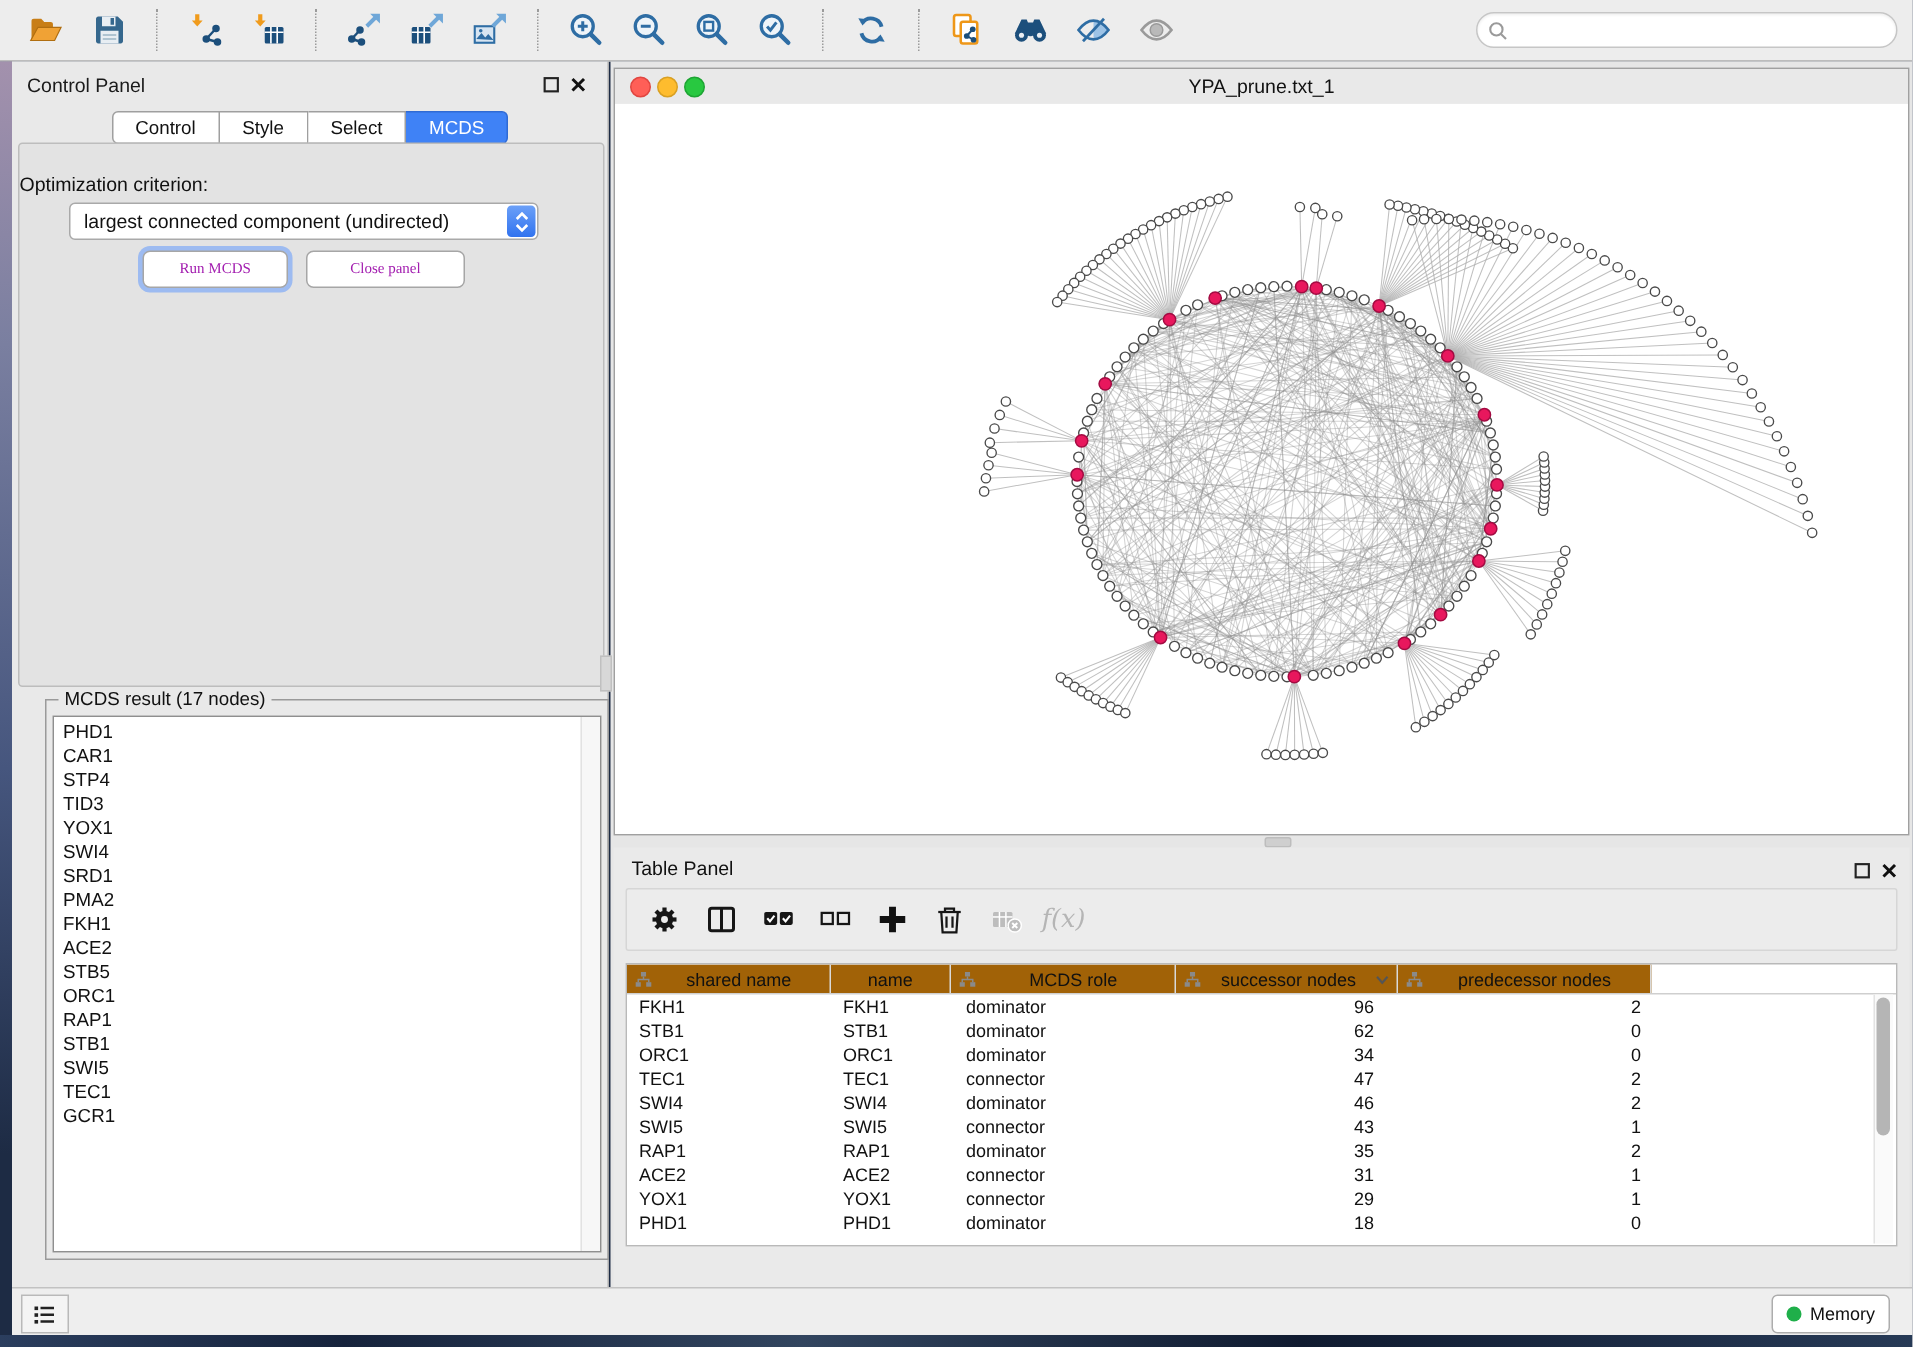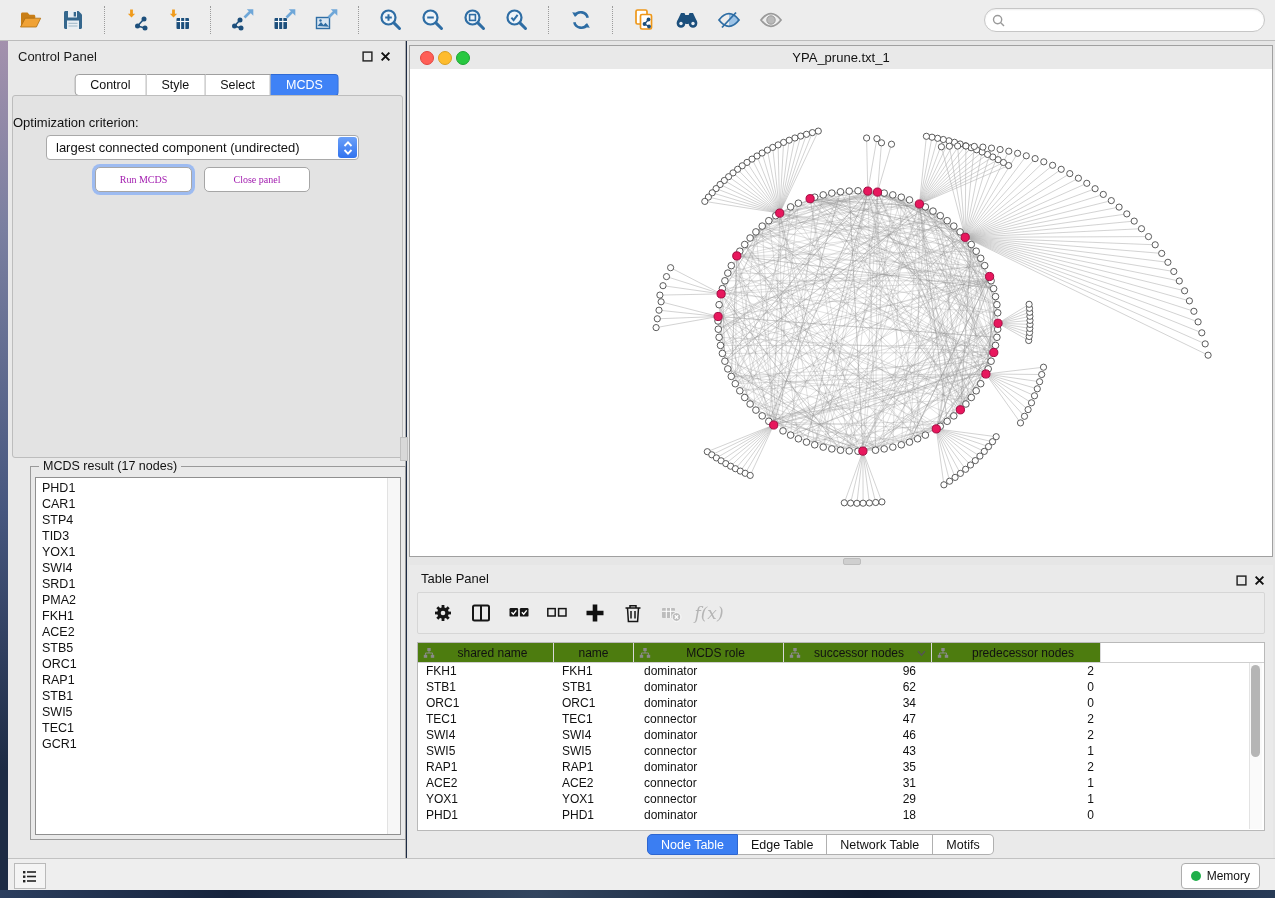--- a/index.html
+++ b/index.html
@@ -69,21 +69,21 @@
   .table-panel{position:absolute;left:2px;top:524px;width:864px;height:293px;background:#eaeaea;}
   .tp-title{position:absolute;left:12px;top:6px;font-size:13px;}
   .tp-float{right:26px;} .tp-close{right:8px;}
   .tp-toolbar{position:absolute;left:8px;right:8px;top:27px;height:42px;background:#ececec;
       border:1px solid #d6d6d6;border-radius:2px;display:flex;align-items:center;padding-left:12px;box-sizing:border-box;}
   .tpbtn{width:26px;height:26px;display:flex;align-items:center;justify-content:center;margin-right:12px;}
   .fx{font-family:"DejaVu Serif",serif;font-style:italic;font-size:17px;color:#b5b5b5;}
   .ntable{position:absolute;left:8px;top:77px;width:848px;height:189px;background:#fff;
       border:1px solid #b9b9b9;box-sizing:border-box;overflow:hidden;}
   .thead{display:flex;height:19px;border-bottom:1px solid #cfcfcf;}
-  .thcell{background:#4d7c0f;border-right:1px solid #d9d9d9;display:flex;align-items:center;
+  .thcell{background:#a16207;border-right:1px solid #d9d9d9;display:flex;align-items:center;
       font-size:12px;box-sizing:border-box;padding:0 3px;}
   .hicon{display:flex;margin-left:2px;}
   .hlabel{flex:1;text-align:center;white-space:nowrap;overflow:hidden;}
   .hsort{display:flex;margin-right:2px;}
   .trow{display:flex;height:16px;}
   .tcell{font-size:12px;line-height:16px;box-sizing:border-box;white-space:nowrap;overflow:hidden;}
   .tcell.c0,.tcell.c1{padding-left:8px;}
   .tcell.c2{padding-left:10px;}
   .tcell.c3{text-align:right;padding-right:16px;}
   .tcell.c4{text-align:right;padding-right:7px;}
@@ -1393,26 +1393,20 @@
               <div class="tcell c1" style="width: 80px;">PHD1</div>
               <div class="tcell c2" style="width: 150px;">dominator</div>
               <div class="tcell c3" style="width: 148px;">18</div>
               <div class="tcell c4" style="width: 169px;">0</div>
             </div>
           </div>
         <div class="vscroll">
             <div class="vthumb"></div>
           </div>
       </div>
-      <div class="bottom-tabs">
-          <div class="btab active">Node Table</div>
-          <div class="btab">Edge Table</div>
-          <div class="btab">Network Table</div>
-          <div class="btab">Motifs</div>
-        </div>
     </div>
   </div>
 
   <div class="status-bar">
     <div class="list-btn">
       <svg width="20" height="19" viewBox="0 0 20 19">
         <g stroke="#222" stroke-width="1.6">
             <line x1="7" y1="5" x2="16" y2="5"></line>
             <line x1="7" y1="9.5" x2="16" y2="9.5"></line>
             <line x1="7" y1="14" x2="16" y2="14"></line>

